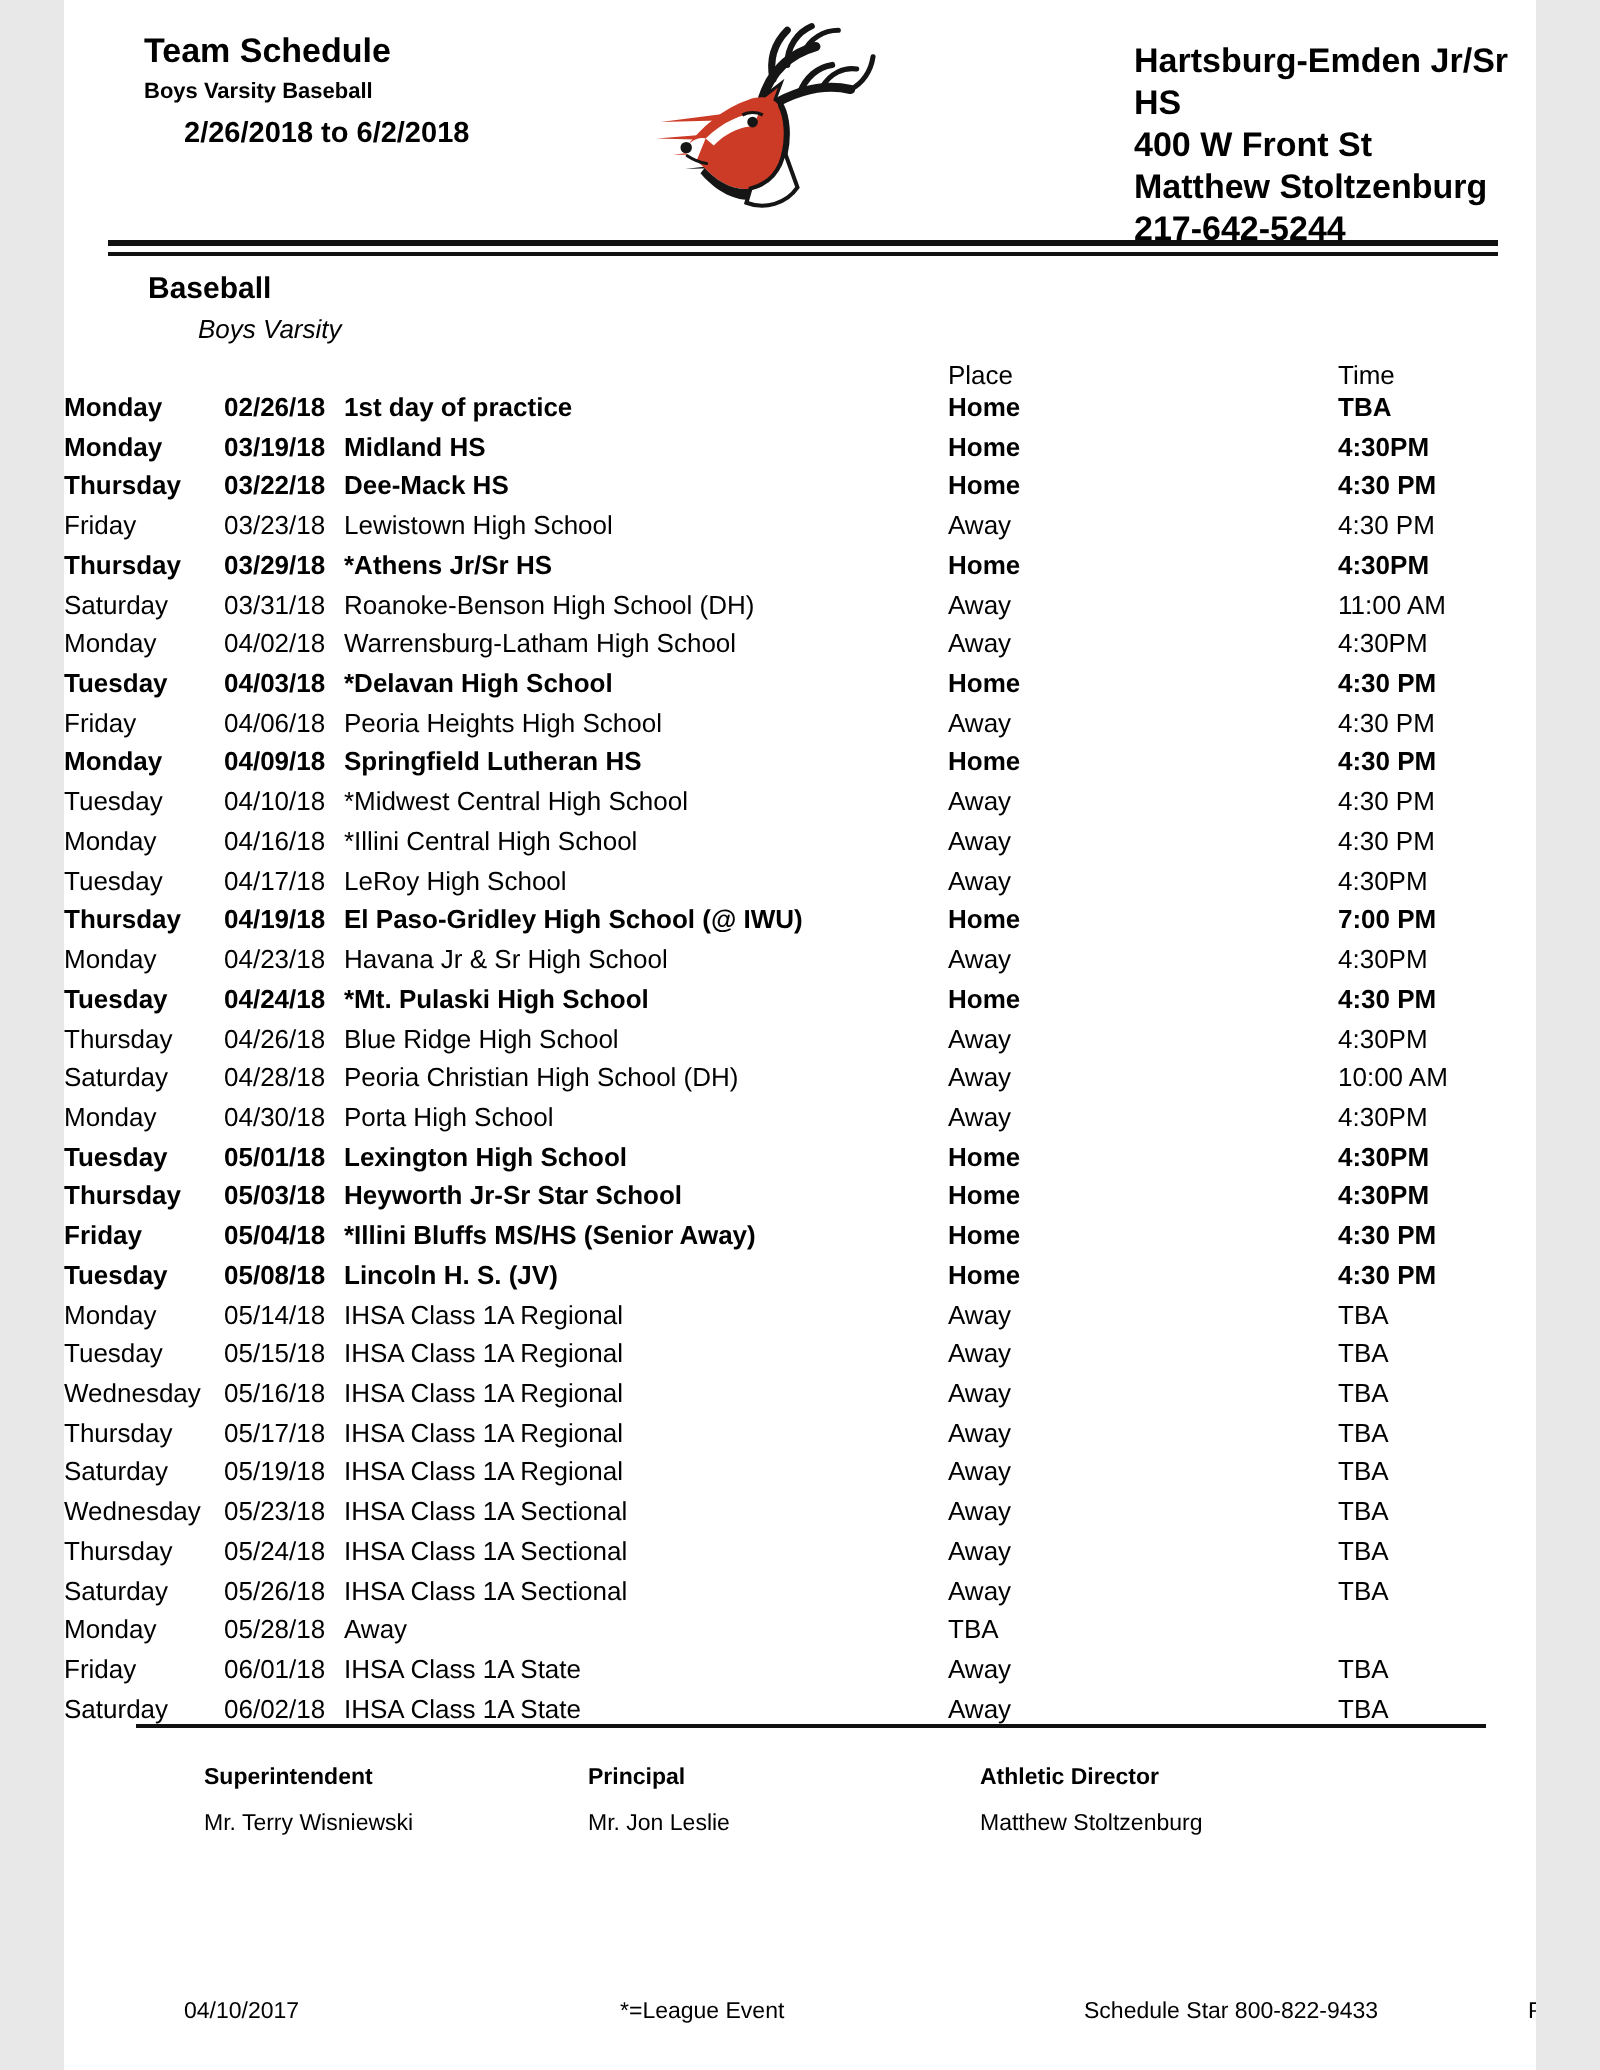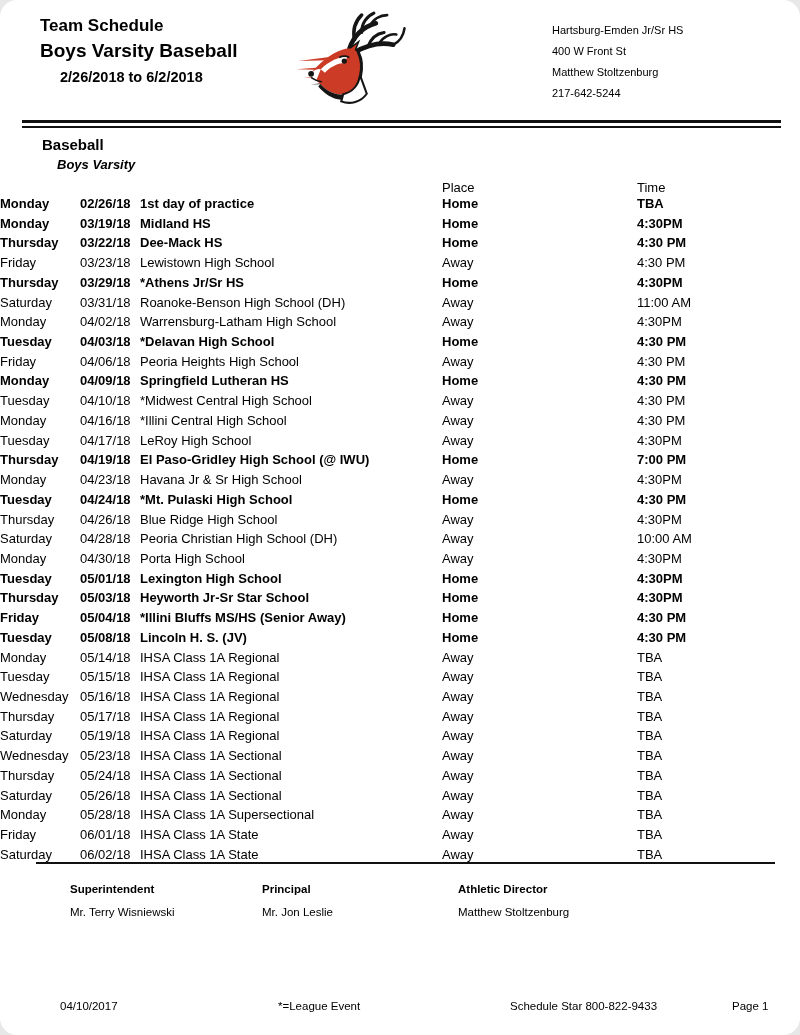--- a/index.html
+++ b/index.html
@@ -1,31 +1,31 @@
 <!DOCTYPE html>
 <html><head>
 <meta charset="utf-8">
 <style>
   html,body{margin:0;padding:0;background:#e8e8e8;}
   .page{
-    position:relative;width:800px;height:1035px;margin:0 auto;background:#ffffff;
-    font-family:"Liberation Sans","DejaVu Sans",sans-serif;color:#000;overflow:hidden;border-radius:17px;
+    position:relative;width:736px;height:1035px;margin:0 auto;background:#ffffff;
+    font-family:"Liberation Sans","DejaVu Sans",sans-serif;color:#000;overflow:hidden;
   }
   
   .header-left{position:absolute;left:40px;top:16px;}
   .h-title{font-size:17px;font-weight:bold;}
-  .h-sub{font-size:19px;font-weight:bold;margin-top:4px;}
+  .h-sub{font-size:11px;font-weight:bold;margin-top:4px;}
   .h-dates{font-size:14.5px;font-weight:bold;margin-top:7px;margin-left:20px;}
   .logo{position:absolute;left:296px;top:10px;width:118px;height:98px;}
-  .header-right{position:absolute;left:552px;top:20px;font-size:11px;font-weight:normal;line-height:21px;}
+  .header-right{position:absolute;left:535px;top:20px;font-size:17px;font-weight:bold;line-height:21px;}
   .double-rule{position:absolute;left:22px;right:19px;top:120px;height:3px;
     border-top:3px solid #111;border-bottom:2px solid #111;}
   
   .sport{position:absolute;left:42px;top:136px;font-size:15px;font-weight:bold;text-align:center;}
-  .level{position:absolute;left:57px;top:157px;font-size:13px;font-weight:bold;font-style:italic;}
+  .level{position:absolute;left:67px;top:157px;font-size:13px;font-weight:normal;font-style:italic;}
   
   .sched{position:absolute;left:0;top:181px;width:800px;font-size:13px;}
   .grid-row{display:grid;grid-template-columns:80px 60px 302px 195px auto;}
   .thead{height:13px;line-height:13px;}
   .row{height:19.72px;line-height:19.72px;white-space:nowrap;}
   .row.bold{font-weight:bold;}
   .bottom-rule{position:absolute;left:36px;right:25px;top:862px;border-top:2.5px solid #111;}
   
   .staff{position:absolute;top:883px;left:0;width:800px;height:50px;}
   .staff-col{position:absolute;top:0;}
@@ -359,21 +359,20 @@
     <span>Saturday</span>
     <span>05/26/18</span>
     <span>IHSA Class 1A Sectional</span>
     <span>Away</span>
     <span>TBA</span>
   </div>
 
   <div class="grid-row row">
     <span>Monday</span>
     <span>05/28/18</span>
-    <span>IHSA Class 1A Supersectional</span>
     <span>Away</span>
     <span>TBA</span>
   </div>
 
   <div class="grid-row row">
     <span>Friday</span>
     <span>06/01/18</span>
     <span>IHSA Class 1A State</span>
     <span>Away</span>
     <span>TBA</span>

